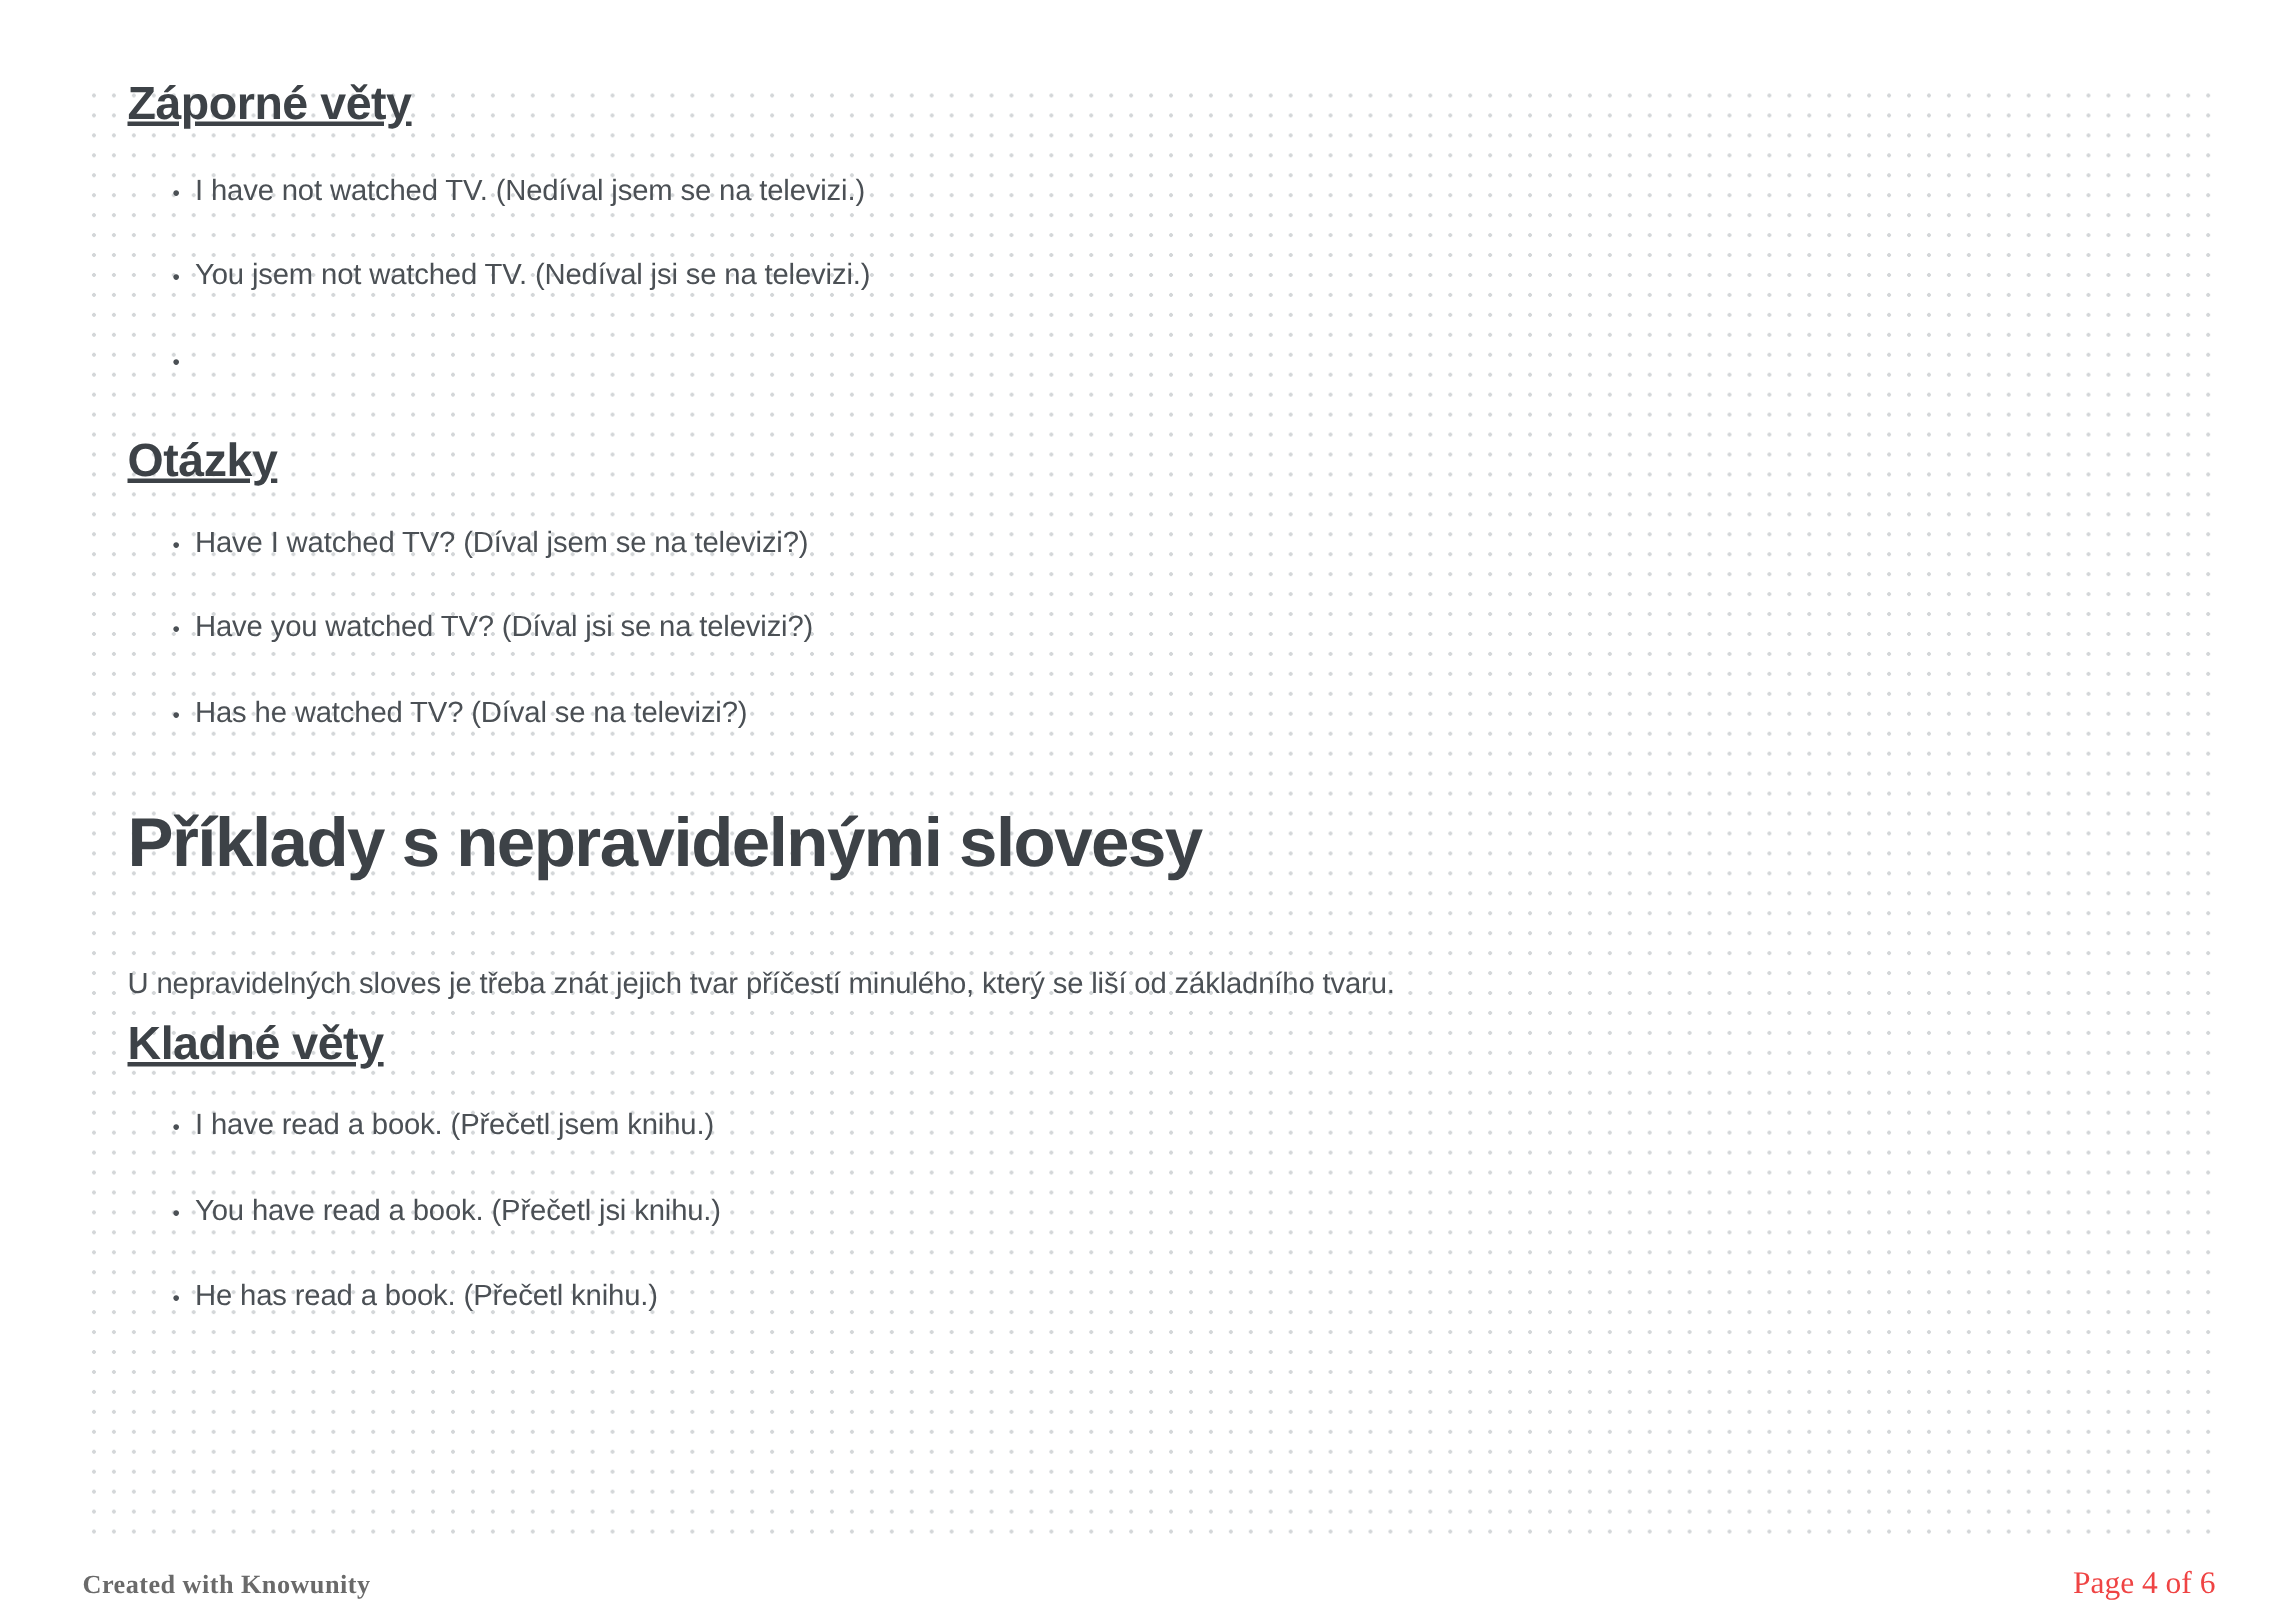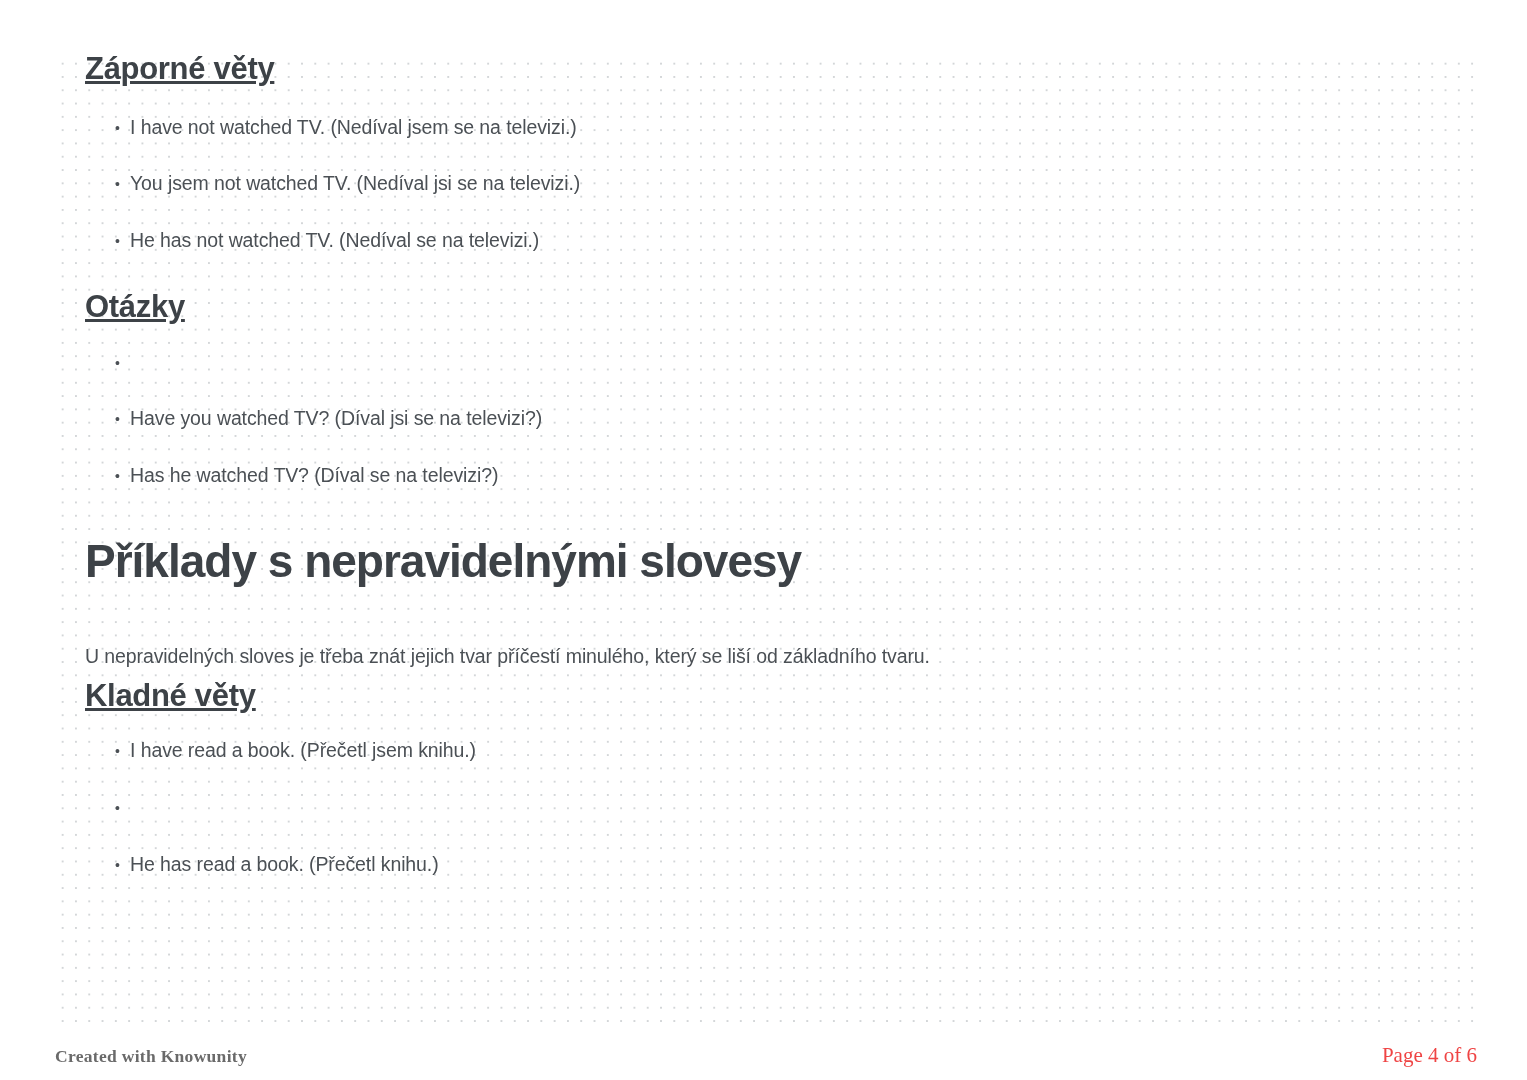--- a/index.html
+++ b/index.html
@@ -98,27 +98,27 @@
   <div class="abs li" style="top:116px">
     <span class="bullet">•</span>
     <span>I have not watched TV. (Nedíval jsem se na televizi.)</span>
   </div>
   <div class="abs li" style="top:172px">
     <span class="bullet">•</span>
     <span>You jsem not watched TV. (Nedíval jsi se na televizi.)</span>
   </div>
   <div class="abs li" style="top:229px">
     <span class="bullet">•</span>
-    <span>He has not watched TV. (Nedíval se na televizi.)</span>
   </div>
 
   <h2 class="abs section-title" style="top:290px">Otázky</h2>
 
   <div class="abs li" style="top:351px">
     <span class="bullet">•</span>
+    <span>Have I watched TV? (Díval jsem se na televizi?)</span>
   </div>
   <div class="abs li" style="top:407px">
     <span class="bullet">•</span>
     <span>Have you watched TV? (Díval jsi se na televizi?)</span>
   </div>
   <div class="abs li" style="top:464px">
     <span class="bullet">•</span>
     <span>Has he watched TV? (Díval se na televizi?)</span>
   </div>
 
@@ -127,20 +127,21 @@
   <p class="abs intro" style="top:621px">U nepravidelných sloves je třeba znát jejich tvar příčestí minulého, který se liší od základního tvaru.</p>
 
   <h2 class="abs section-title" style="top:679px">Kladné věty</h2>
 
   <div class="abs li" style="top:739px">
     <span class="bullet">•</span>
     <span>I have read a book. (Přečetl jsem knihu.)</span>
   </div>
   <div class="abs li" style="top:796px">
     <span class="bullet">•</span>
+    <span>You have read a book. (Přečetl jsi knihu.)</span>
   </div>
   <div class="abs li" style="top:853px">
     <span class="bullet">•</span>
     <span>He has read a book. (Přečetl knihu.)</span>
   </div>
 
   <div class="footer">
     <span class="brand">Created with Knowunity</span>
     <span class="pagenum">Page 4 of 6</span>
   </div>

